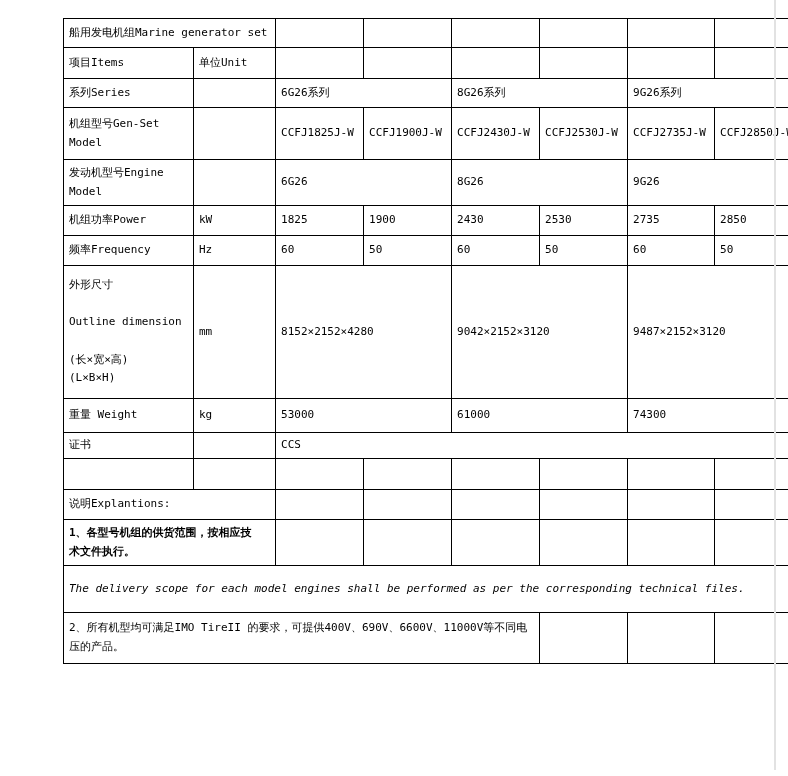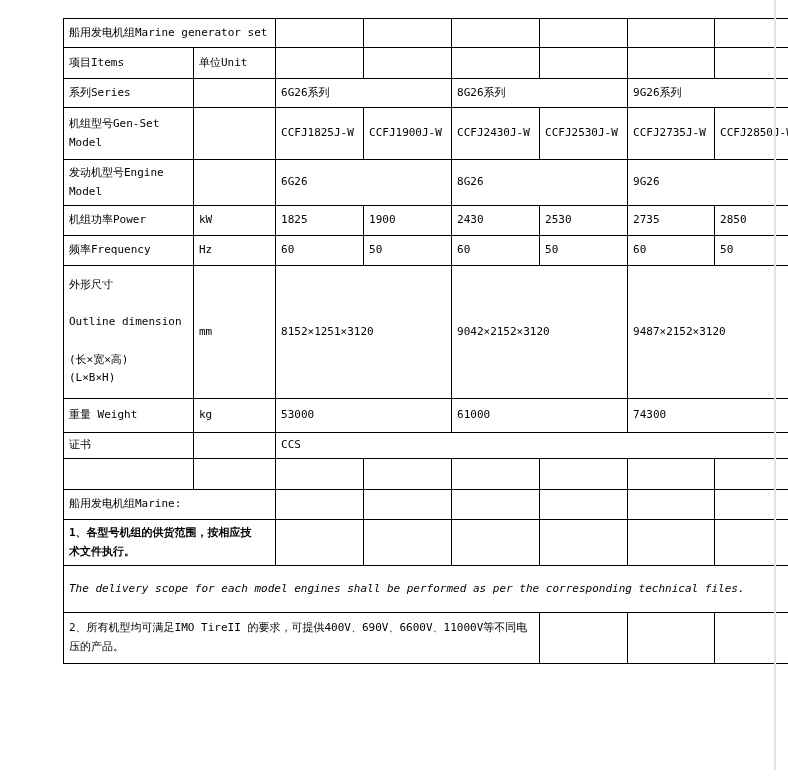--- a/index.html
+++ b/index.html
@@ -153,21 +153,21 @@
 
 
   <tr class="r9">
     <td>外形尺寸
 
 Outline dimension
 
 (长×宽×高)
 (L×B×H)</td>
     <td>mm</td>
-    <td colspan="2">8152×1251×3120</td>
+    <td colspan="2">8152×2152×4280</td>
     <td colspan="2">9042×2152×3120</td>
     <td colspan="2">9487×2152×3120</td>
   </tr>
 
   <tr class="r10">
     <td>重量 Weight</td>
     <td>kg</td>
     <td colspan="2">53000</td>
     <td colspan="2">61000</td>
     <td colspan="2">74300</td>
@@ -185,21 +185,21 @@
     <td></td>
     <td></td>
     <td></td>
     <td></td>
     <td></td>
     <td></td>
     <td></td>
   </tr>
 
   <tr class="r14">
-    <td colspan="2">船用发电机组Marine:</td>
+    <td colspan="2">说明Explantions:</td>
     <td></td>
     <td></td>
     <td></td>
     <td></td>
     <td></td>
     <td></td>
   </tr>
 
   <tr class="r15">
     <td colspan="2">1、各型号机组的供货范围，按相应技

